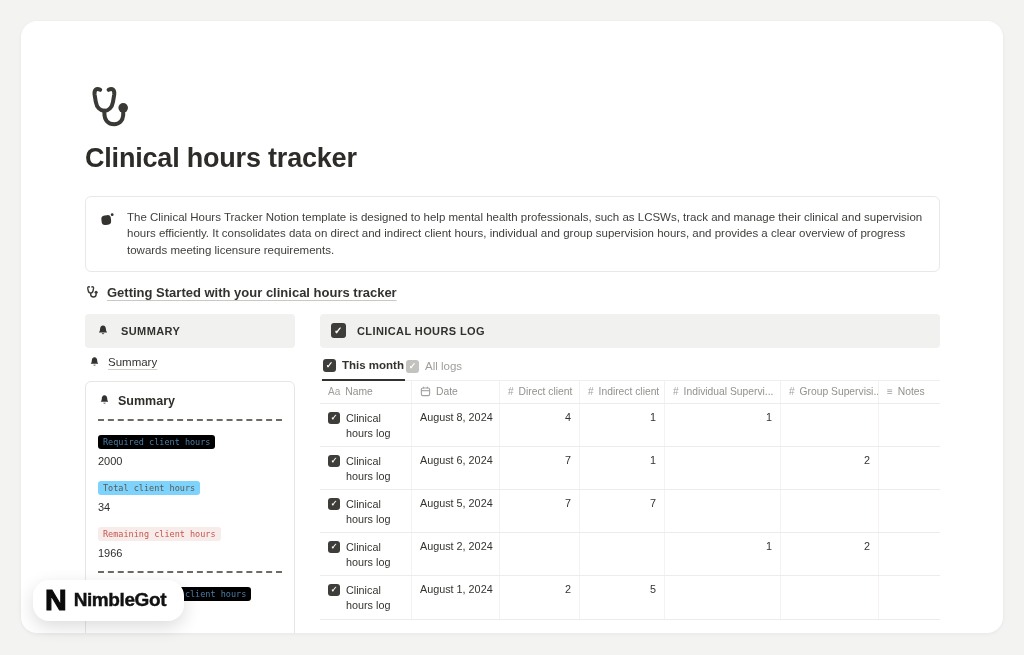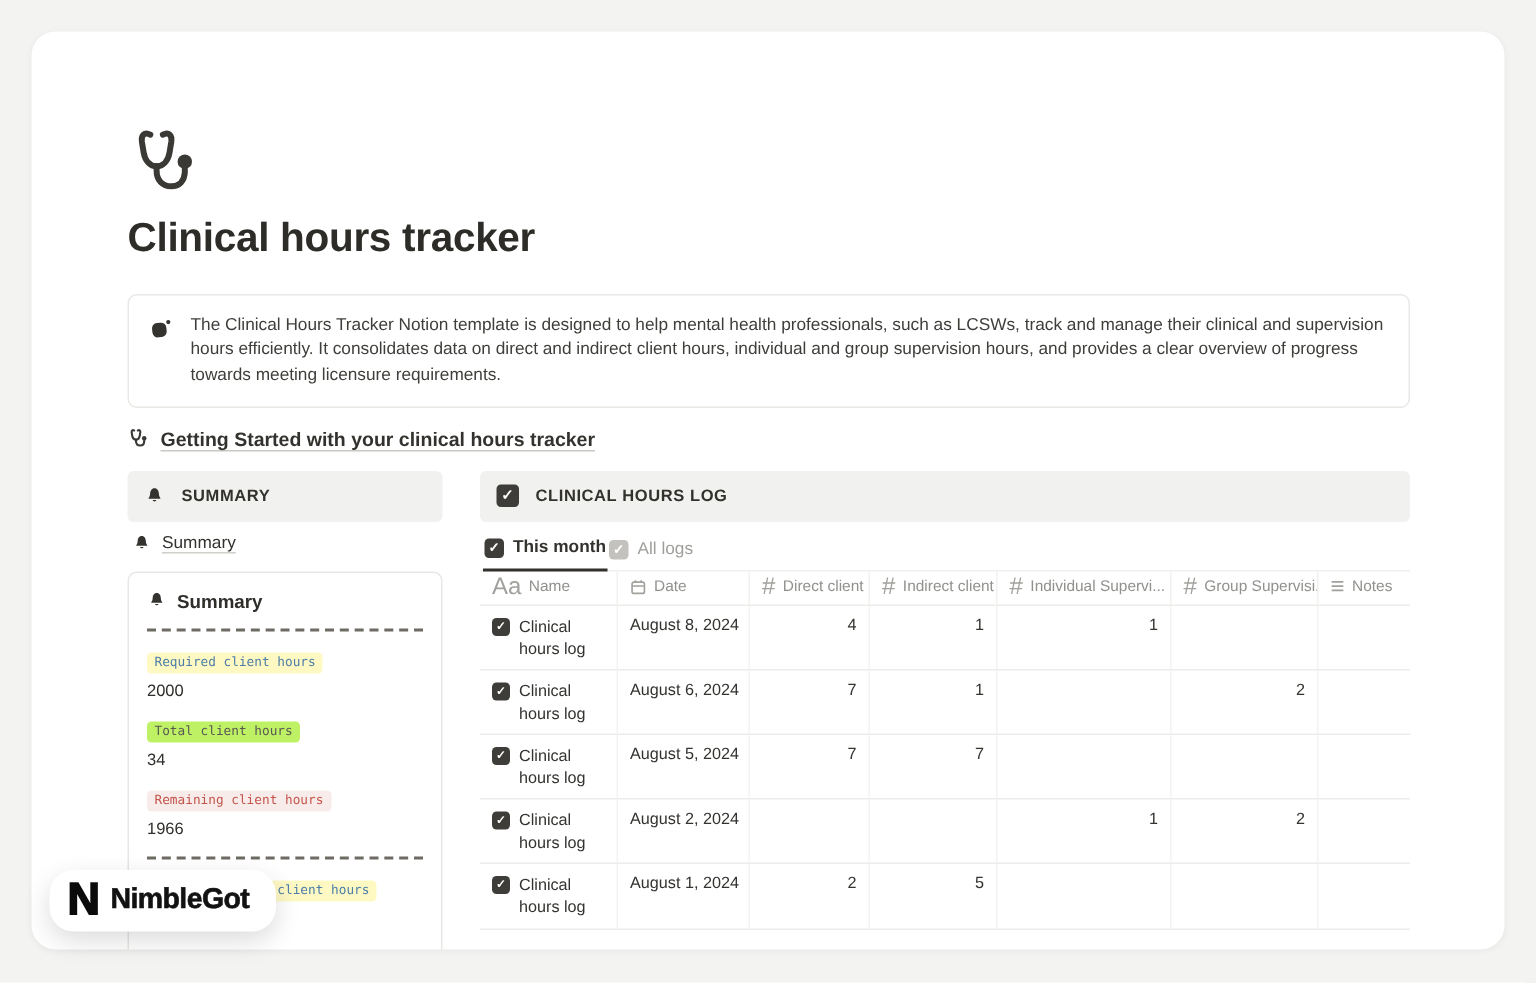--- a/index.html
+++ b/index.html
@@ -70,43 +70,43 @@
   .summary-card {
     border:1px solid #e7e6e3; border-radius:6px; padding:12px 12px; margin-top:4px;
   }
   .sc-title { display:flex; align-items:center; gap:7px; font-size:12.5px; font-weight:700; color:#2f2e2a; margin-bottom:11px; }
   .dashed { border-top:2px dashed #6d6b64; margin:11px 0 10px; }
   .stat { margin:8px 0 9px; }
   .badge {
     display:inline-block; font-family:"DejaVu Sans Mono", monospace;
     font-size:8.5px; padding:2px 5px; border-radius:3px; white-space:nowrap;
   }
-  .badge.blue { color:#4d7ea8; background:#fef9c3; }
-  .badge.gray { color:#5b5954; background:#bef264; }
+  .badge.blue { color:#4d7ea8; background:#000000; }
+  .badge.gray { color:#5b5954; background:#7dd3fc; }
   .badge.red  { color:#c4554d; background:#f8ecea; }
   .stat-value { font-size:11px; color:#2f2e2a; margin-top:6px; min-height:13px; }
 
   
   .tabs { display:flex; margin-top:6px; border-bottom:1px solid #f0efed; padding:0 2px; }
   .tab { display:flex; align-items:center; gap:6px; padding:5px 1px 7px; margin-bottom:-1px; cursor:pointer; }
   .tab .label { font-size:11.5px; font-weight:700; color:#33322e; }
   .tab.active { border-bottom:2px solid #32312d; }
   .tab.inactive .label { color:#9f9e9a; font-weight:500; }
 
   
   .grid-row {
     display:grid; grid-template-columns:92px 88px 80px 85px 116px 98px 1fr;
   }
   .th {
     display:flex; align-items:center; gap:5px; padding:4px 0 4px 8px;
     font-size:10.3px; color:#92918d; white-space:nowrap; overflow:hidden;
     border-right:1px solid #f2f1ef; height:22px; cursor:pointer;
   }
   .th:last-child { border-right:none; }
-  .th .glyph { font-size:16px; color:#a2a19d; flex:none; }
+  .th .glyph { font-size:10px; color:#a2a19d; flex:none; }
   .thead { border-bottom:1px solid #edecea; }
   .tr { border-bottom:1px solid #edecea; }
   .td {
     padding:7px 8px 6px; font-size:10.8px; color:#34332f;
     border-right:1px solid #f4f3f1; min-height:35px; overflow:hidden; cursor:pointer;
   }
   .td:last-child { border-right:none; }
   .td.name { display:flex; align-items:flex-start; gap:6px; font-weight:500; line-height:1.35; }
   .td.name .cb { margin-top:1px; }
   .td.num { text-align:right; }

